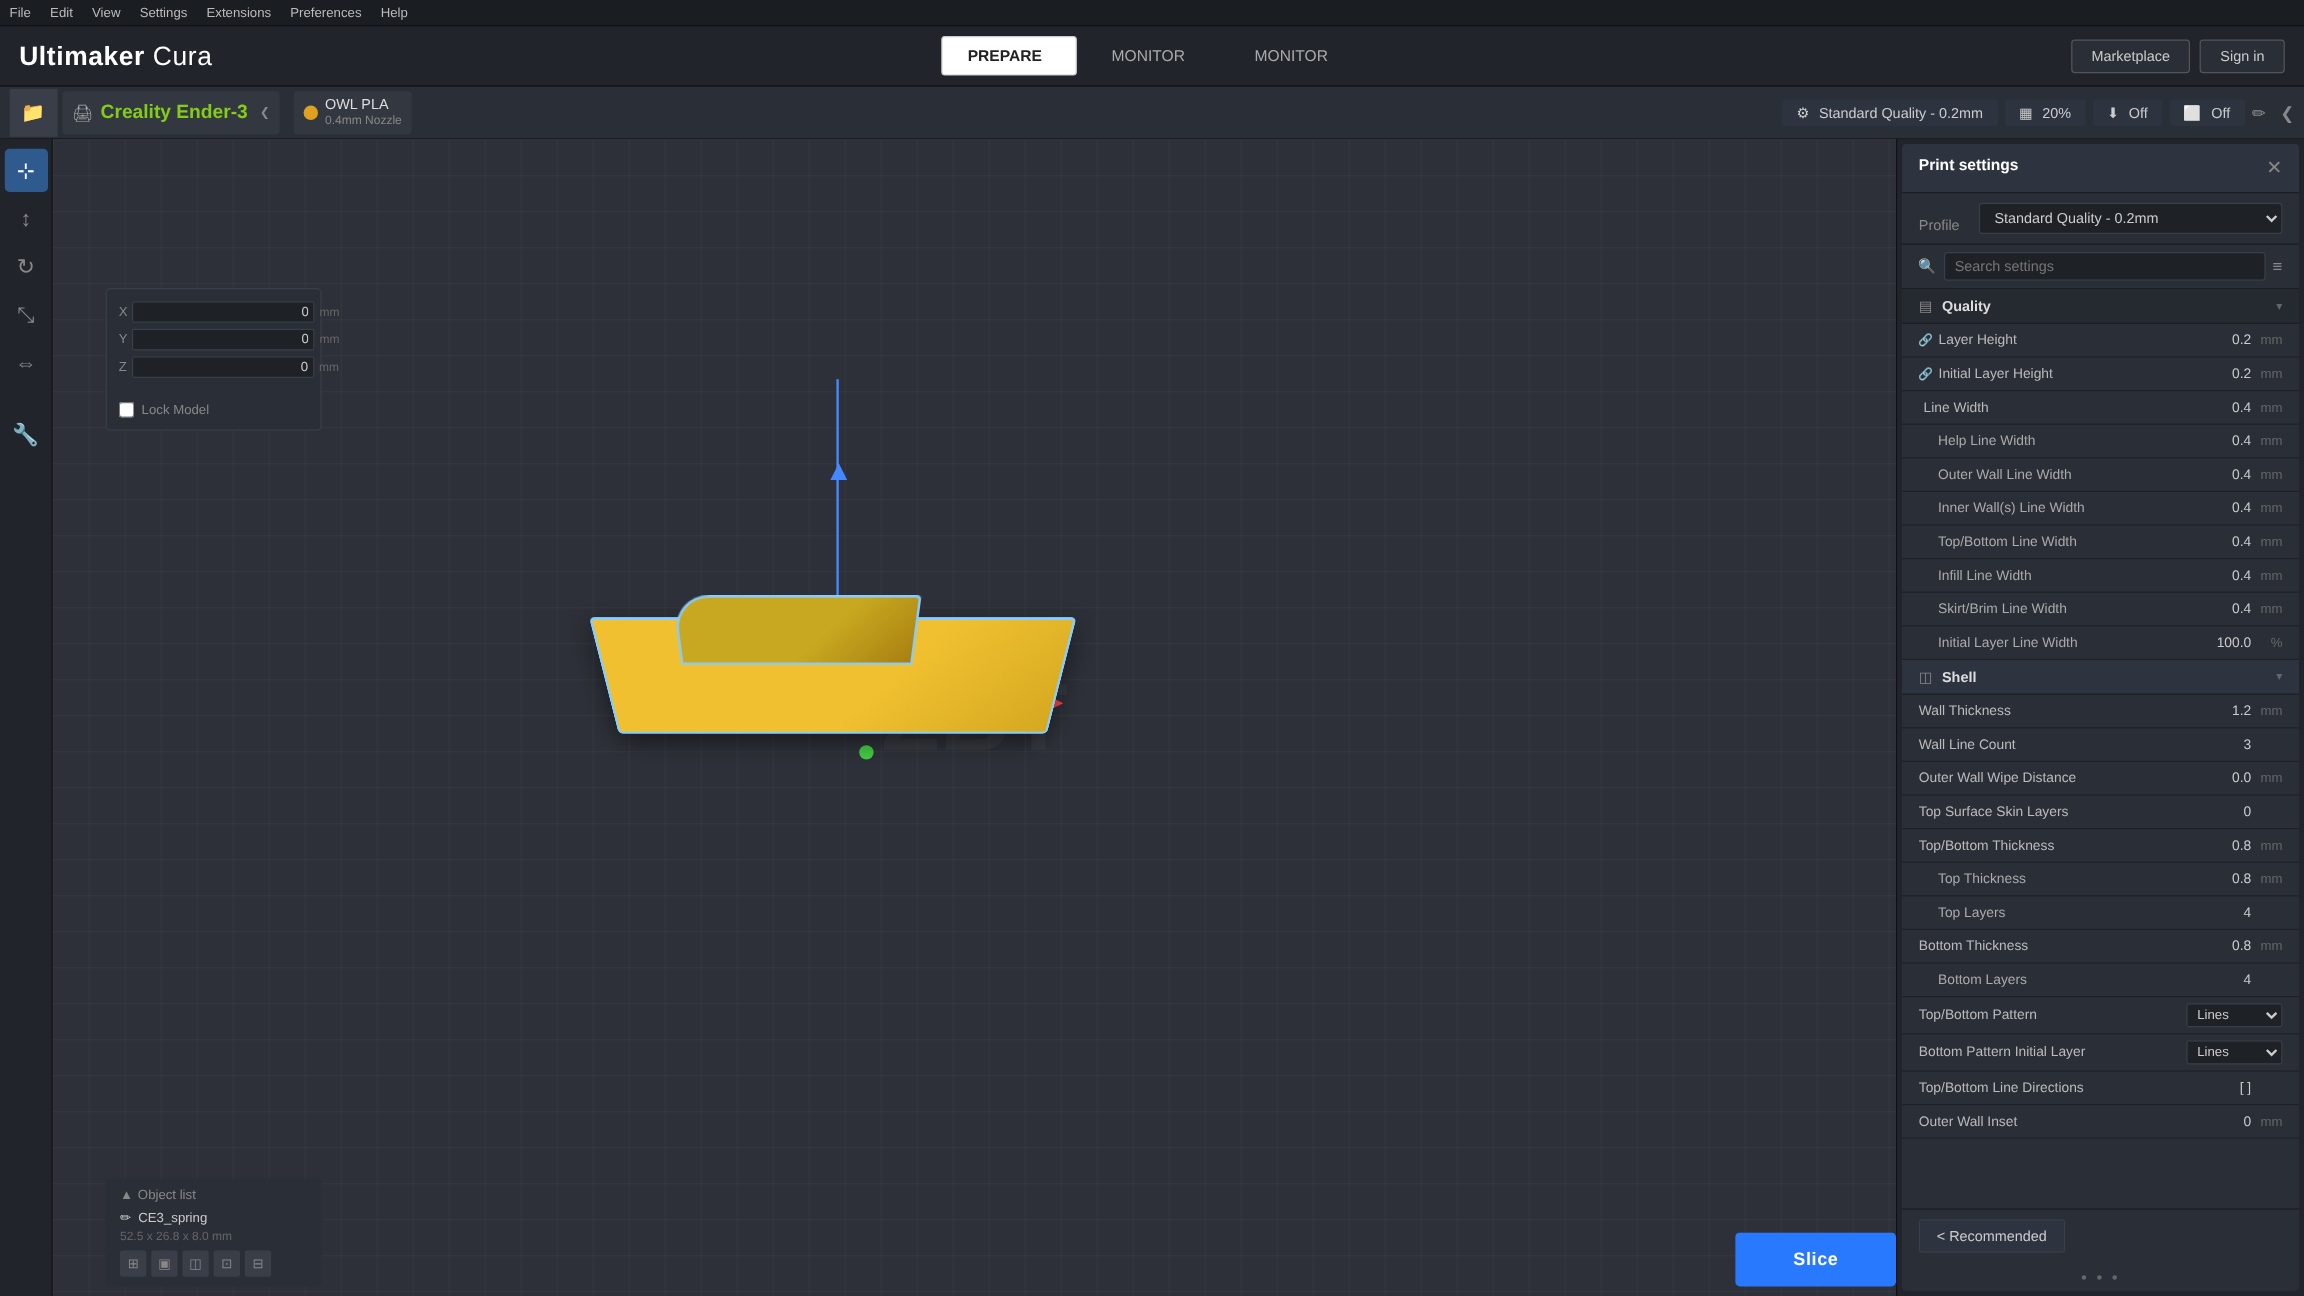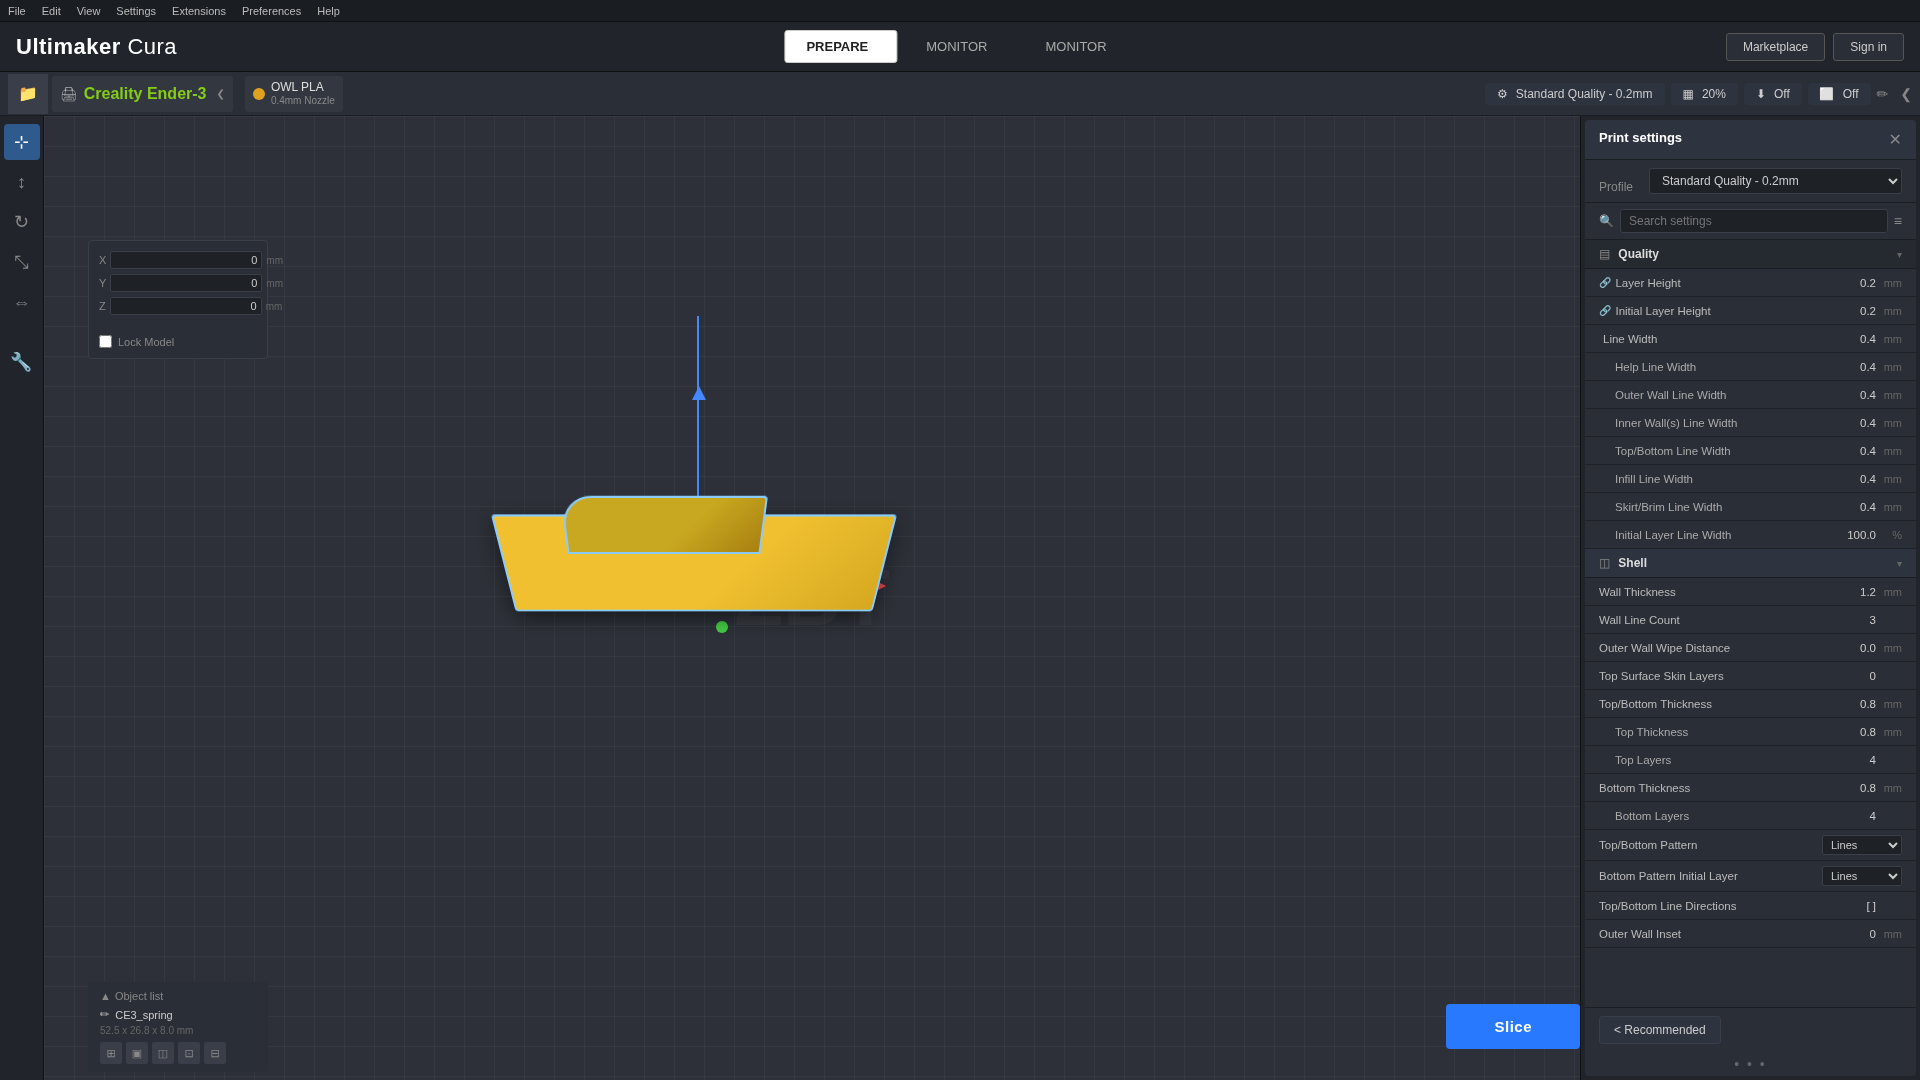--- a/index.html
+++ b/index.html
@@ -589,21 +589,21 @@
       padding: 4px;
       color: #666;
       font-size: 14px;
       letter-spacing: 2px;
     }
 
     
     #slice-area {
       position: fixed;
       right: 340px;
-      bottom: 31px;
+      bottom: 8px;
       z-index: 20;
     }
     .slice-btn {
       background: #2979ff;
       color: #fff;
       border: none;
       padding: 14px 48px;
       font-size: 15px;
       font-weight: 600;
       border-radius: 4px;

